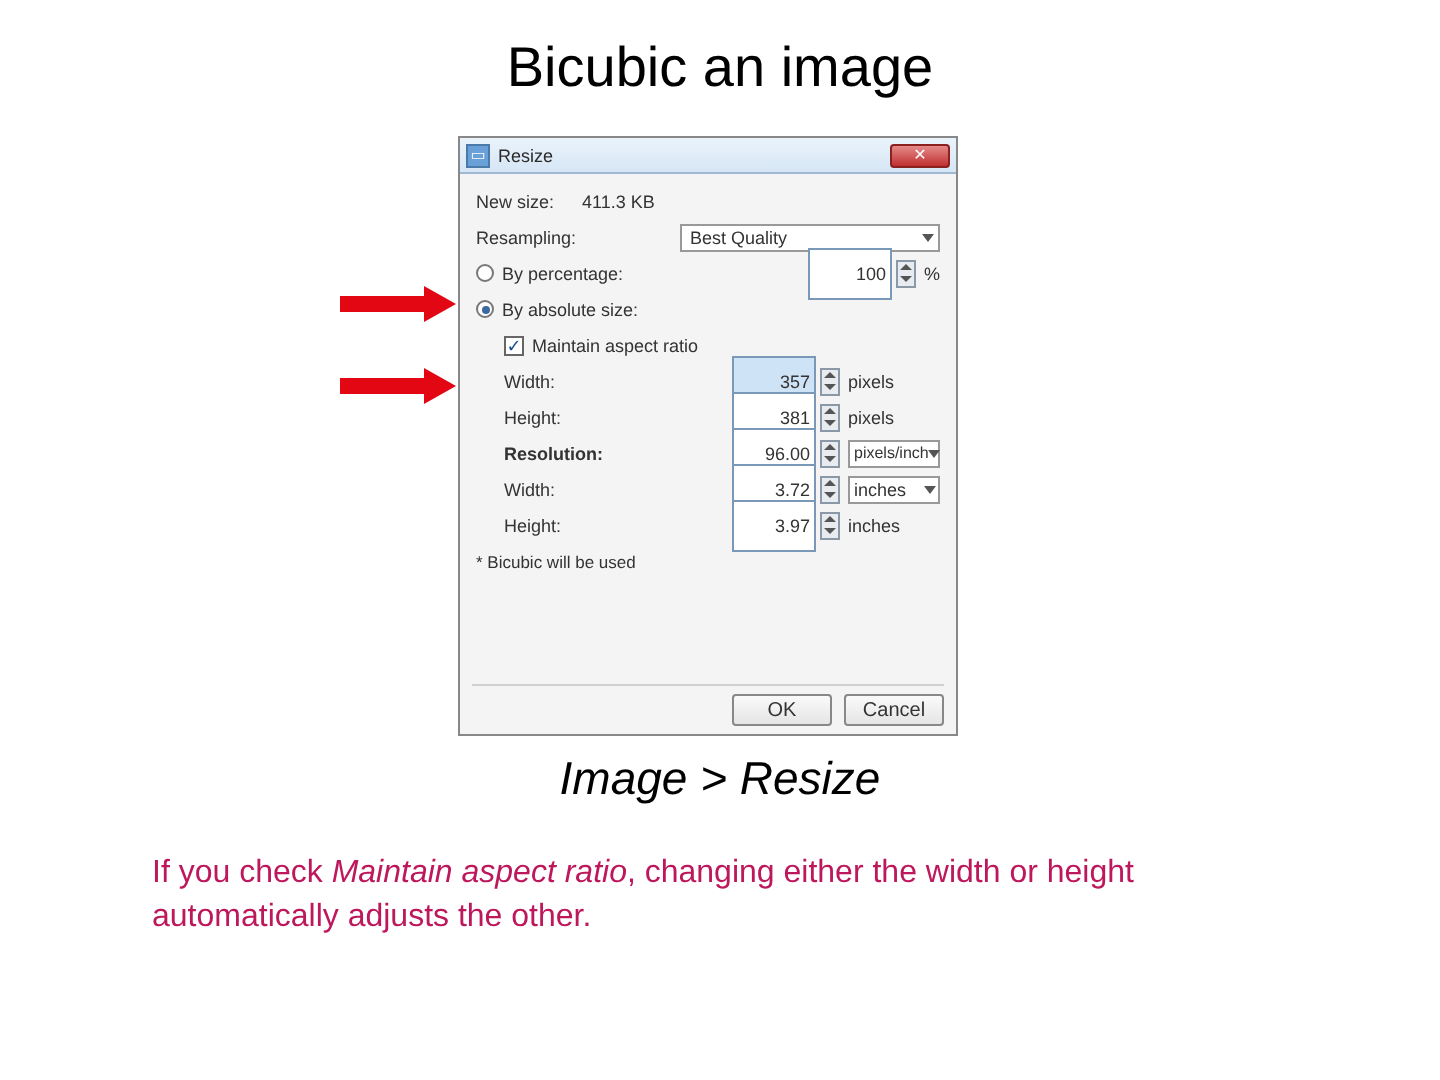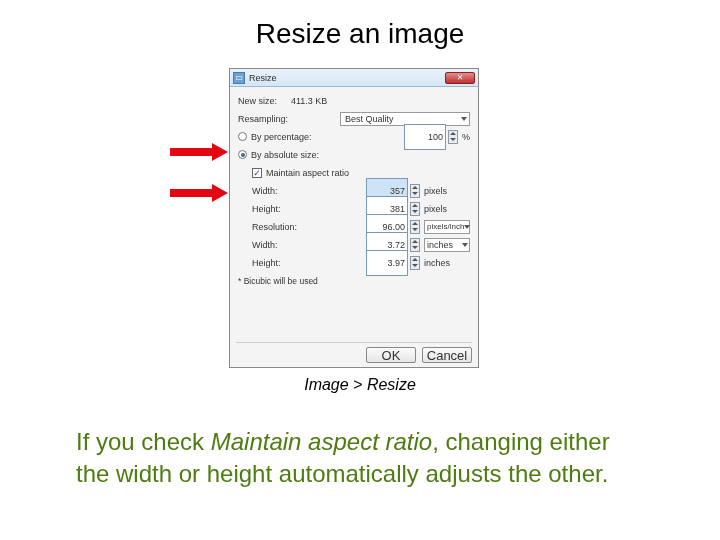--- a/index.html
+++ b/index.html
@@ -171,21 +171,21 @@
     padding-top: 4px;
     border-top: 1px solid #d0d0d0;
     left: 6px;
     justify-content: flex-end;
   }
   .btn {
     height: 16px;
     min-width: 50px;
     border: 1px solid #888;
     background: linear-gradient(#fafafa, #e5e5e5);
-    font-size: 13px;
+    font-size: 10px;
     display: flex;
     align-items: center;
     justify-content: center;
     border-radius: 2px;
   }
   .arrow {
     position: absolute;
     width: 58px;
     height: 14px;
   }
@@ -205,42 +205,42 @@
     top: -2px;
     border-top: 9px solid transparent;
     border-bottom: 9px solid transparent;
     border-left: 16px solid #e30613;
   }
   .caption {
     position: absolute;
     top: 376px;
     left: 0; right: 0;
     text-align: center;
-    font-size: 16px;
+    font-size: 23px;
     font-style: italic;
     color: #000;
   }
   .paragraph {
     position: absolute;
     top: 426px;
     left: 76px;
     right: 76px;
-    font-size: 24px;
+    font-size: 16px;
     line-height: 1.35;
-    color: #4d7c0f;
+    color: #be185d;
   }
   .paragraph .italic { font-style: italic; }
   .unit { margin-left: 4px; }
   .flexfill { flex: 1; }
   .right-align { justify-content: center; }
 </style>
 </head>
 <body>
 
-<div class="slide-title">Resize an image</div>
+<div class="slide-title">Bicubic an image</div>
 
 <div class="arrow" style="top:145px; left:170px;"></div>
 <div class="arrow" style="top:186px; left:170px;"></div>
 
 <div class="dialog">
   <div class="titlebar">
     <span class="tb-icon">▭</span>
     <span class="tb-title">Resize</span>
     <span class="tb-close">✕</span>
   </div>
@@ -300,21 +300,21 @@
       <span class="flexfill"></span>
       <span class="numbox">381</span>
       <span class="spin">
           <div class="up"></div>
           <div class="down"></div>
         </span>
       <span class="unit" style="width:46px;">pixels</span>
     </div>
 
     <div class="row indent right-align">
-      <span class="lbl" style="width:60px;">Resolution:</span>
+      <span class="lbl" style="width:60px;font-weight:bold;">Resolution:</span>
       <span class="flexfill"></span>
       <span class="numbox">96.00</span>
       <span class="spin">
           <div class="up"></div>
           <div class="down"></div>
         </span>
       <span class="select unit" style="width:46px; padding:0 1px 0 2px;">
         <span style="font-size:8px;">pixels/inch</span>
         <span class="caret" style="margin-left:auto;"></span>
       </span>

